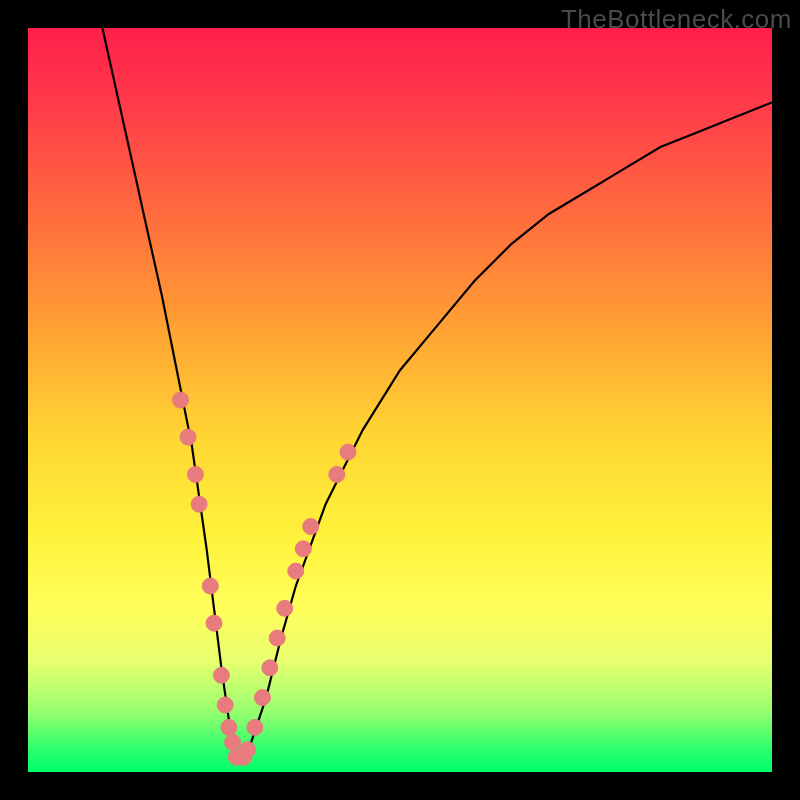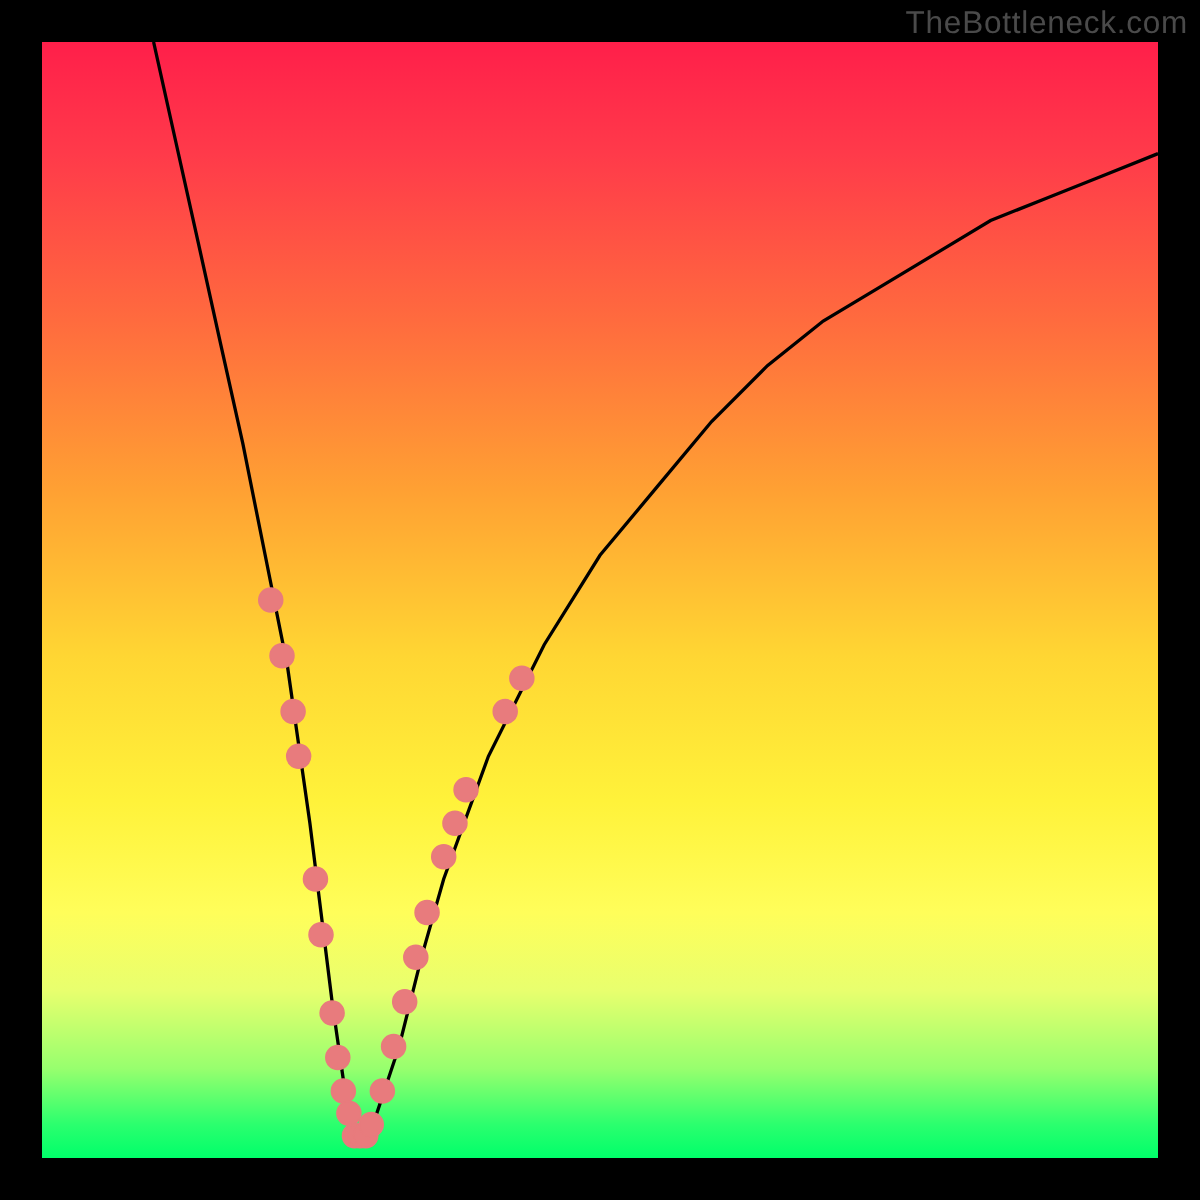--- a/index.html
+++ b/index.html
@@ -37,21 +37,21 @@
       #97ff6e 92%,
       #2bff6e 97%,
       #00ff6a 100%
     );
   }
   .watermark {
     position: absolute;
     top: 4px;
     right: 8px;
     color: #4a4a4a;
-    font-size: 21px;
+    font-size: 26px;
     letter-spacing: 0.5px;
     user-select: none;
   }
   svg.curve {
     position: absolute;
     left: 0;
     top: 0;
     width: 744px;
     height: 744px;
   }

